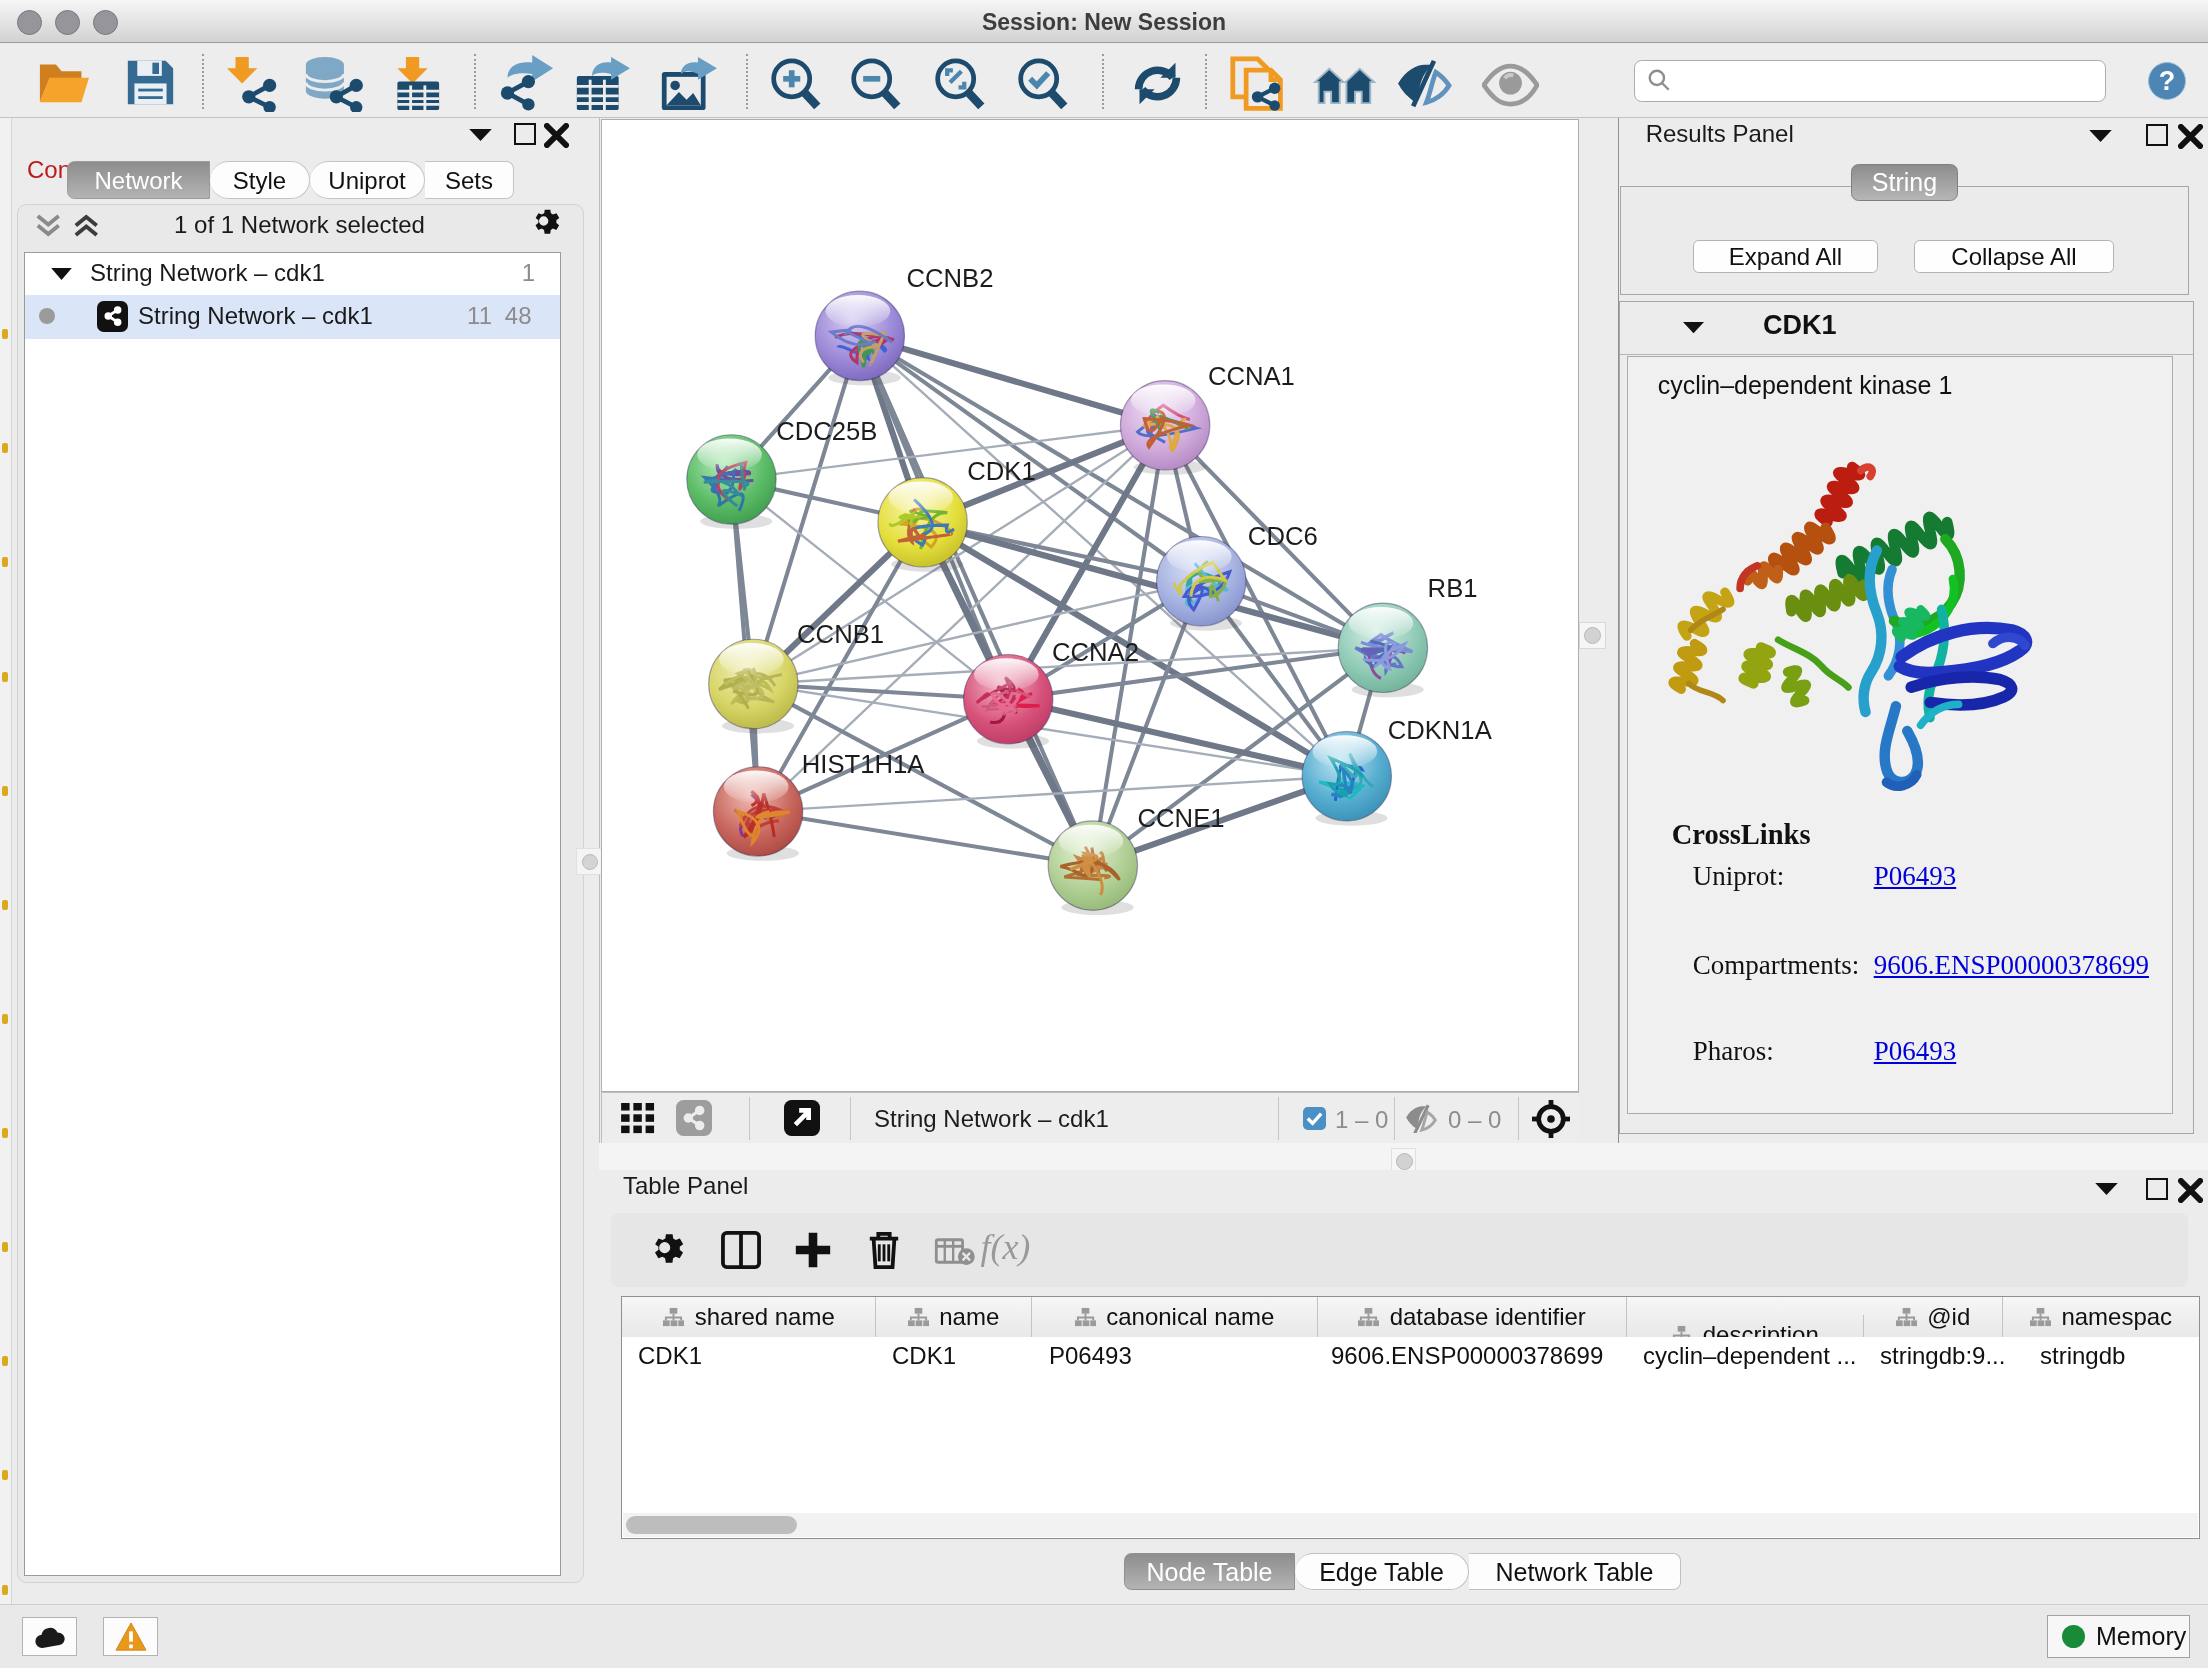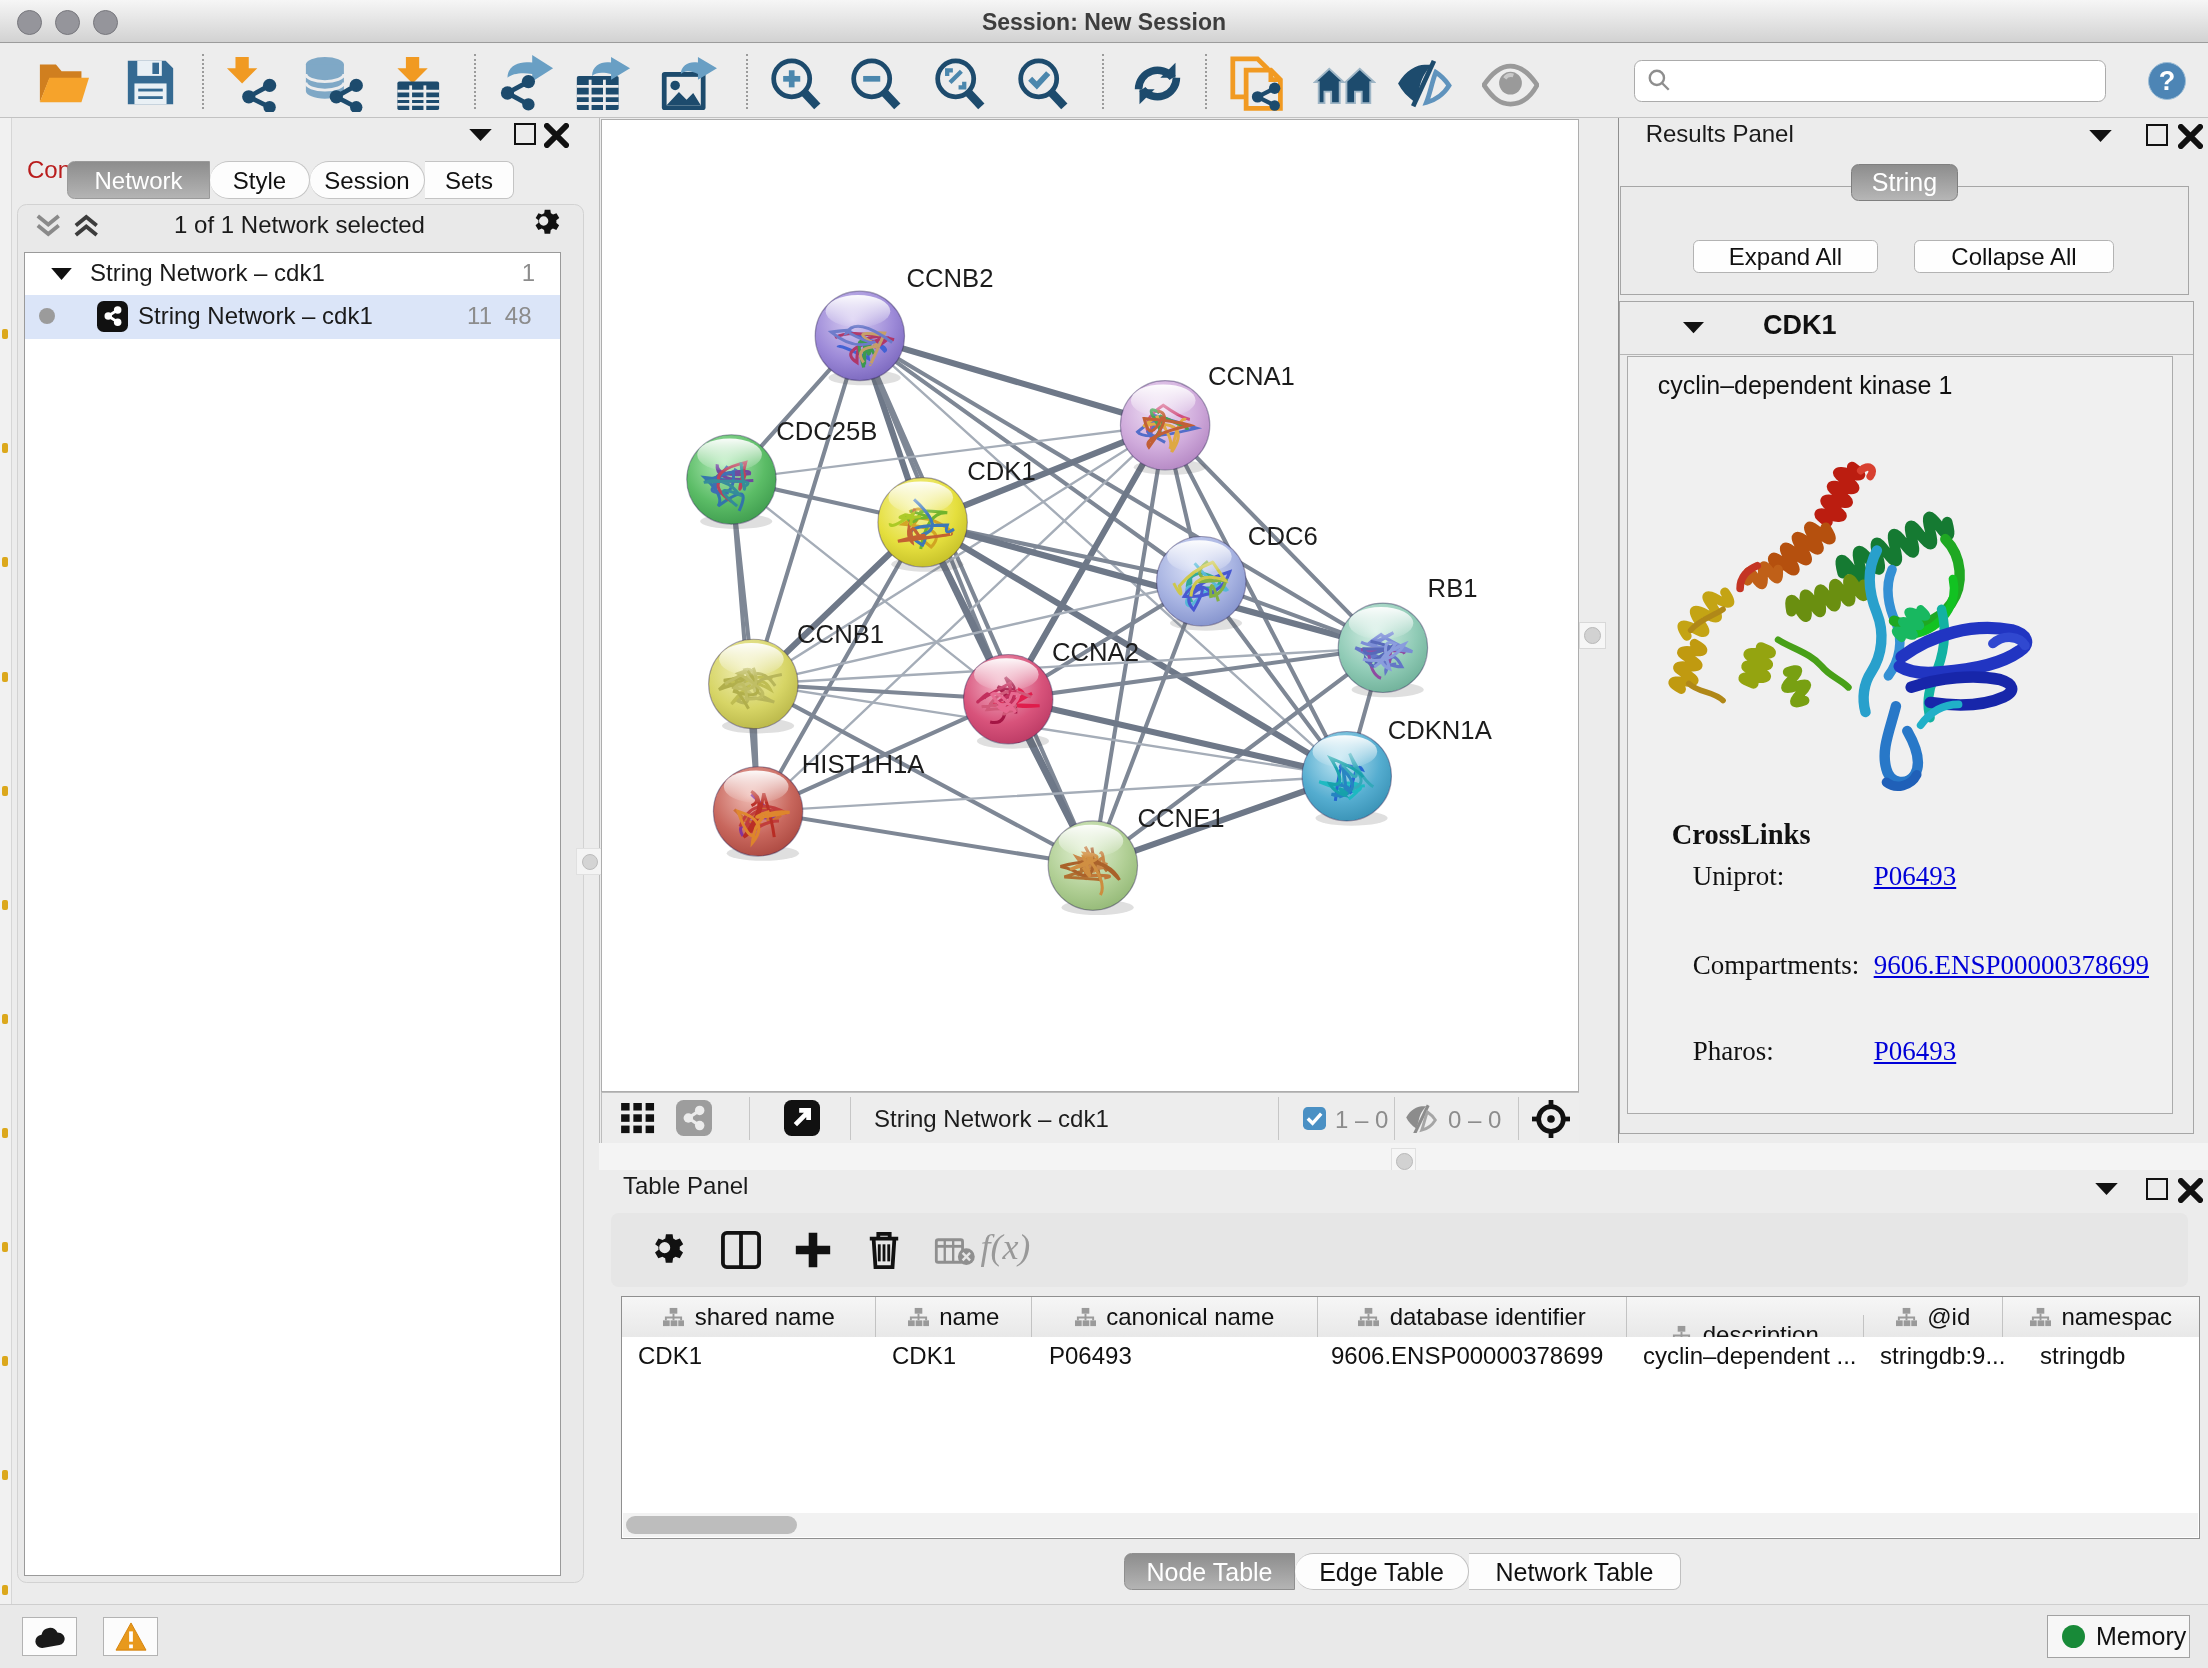--- a/index.html
+++ b/index.html
@@ -210,21 +210,21 @@
   <svg style="position:absolute;left:544px;top:4.8px" width="25" height="25" viewBox="0 0 26 26">
     <path d="M3 3 L23 23 M23 3 L3 23" stroke="#111" stroke-width="6" stroke-linecap="round"></path>
     </svg>
 
   <div style="position:absolute;left:67px;top:43px;width:445px;height:38px;display:flex;">
     <div class="tabsel" style="flex:0 0 141px;border:1px solid #9a9a9a;border-radius:7.6px 0 0 7.6px;
          text-align:center;line-height:38px;font-size:24px;">Network</div>
     <div class="tabun" style="flex:0 0 99px;border:1px solid #c4c4c4;border-left:none;
          text-align:center;line-height:38px;font-size:24px;">Style</div>
     <div class="tabun" style="flex:0 0 114px;border:1px solid #c4c4c4;border-left:none;
-         text-align:center;line-height:38px;font-size:24px;">Session</div>
+         text-align:center;line-height:38px;font-size:24px;">Uniprot</div>
     <div class="tabun" style="flex:0 0 88px;border:1px solid #c4c4c4;border-left:none;border-radius:0 7.6px 7.6px 0;
          text-align:center;line-height:38px;font-size:24px;">Sets</div>
   </div>
 
   <div style="position:absolute;left:17px;top:86px;width:565px;height:1377px;background:#e9e9e9;
        border:1px solid #d2d2d2;border-radius:9.5px;"></div>
 
   <svg style="position:absolute;left:34px;top:95px" width="28.5" height="25" viewBox="0 0 30 26">
     <g fill="none" stroke="#8a8a8a" stroke-width="4">
         <path d="M4 3 l11 9 11-9"></path>

